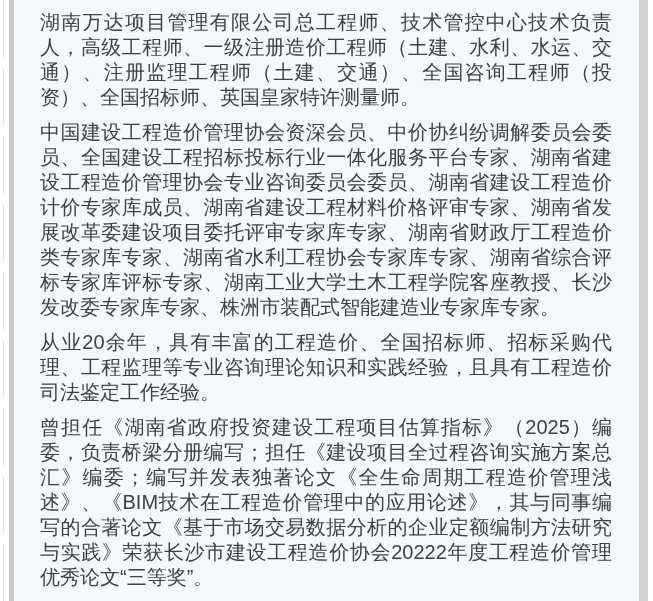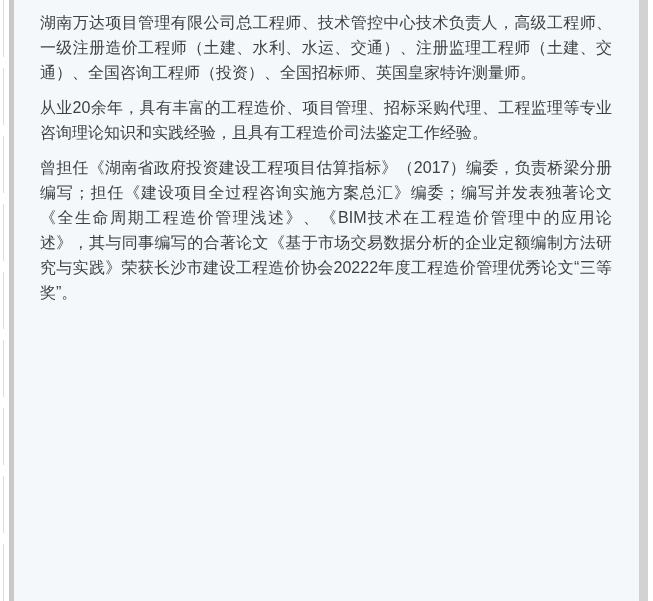--- a/index.html
+++ b/index.html
@@ -46,34 +46,35 @@
     position: absolute;
     left: 14px; top: 0;
     width: 625px; height: 100%;
     box-sizing: border-box;
     padding: 10px 27px 0 26px;
     background: var(--content_bg, #f5f8fa);
   }
 
   .para {
     margin: 0 0 10px 0;
-    font-size: 16px;
+    font-size: 20px;
     line-height: 25px;
     color: var(--text, #3f4045);
     text-align: justify;
     overflow-wrap: break-word;
   }
 </style>
 </head>
 <body>
 
 <div class="viewport">
   <div class="left-rule"></div>
   <div class="left-edge"></div>
 
   <div class="content">
     <p class="para">湖南万达项目管理有限公司总工程师、技术管控中心技术负责人，高级工程师、一级注册造价工程师（土建、水利、水运、交通）、注册监理工程师（土建、交通）、全国咨询工程师（投资）、全国招标师、英国皇家特许测量师。</p>
-    <p class="para">从业20余年，具有丰富的工程造价、项目管理、招标采购代理、工程监理等专业咨询理论知识和实践经验，且具有工程造价司法鉴定工作经验。</p>
-    <p class="para">曾担任《湖南省政府投资建设工程项目估算指标》（2017）编委，负责桥梁分册编写；担任《建设项目全过程咨询实施方案总汇》编委；编写并发表独著论文《全生命周期工程造价管理浅述》、《BIM技术在工程造价管理中的应用论述》，其与同事编写的合著论文《基于市场交易数据分析的企业定额编制方法研究与实践》荣获长沙市建设工程造价协会20222年度工程造价管理优秀论文“三等奖”。</p>
+    <p class="para">中国建设工程造价管理协会资深会员、中价协纠纷调解委员会委员、全国建设工程招标投标行业一体化服务平台专家、湖南省建设工程造价管理协会专业咨询委员会委员、湖南省建设工程造价计价专家库成员、湖南省建设工程材料价格评审专家、湖南省发展改革委建设项目委托评审专家库专家、湖南省财政厅工程造价类专家库专家、湖南省水利工程协会专家库专家、湖南省综合评标专家库评标专家、湖南工业大学土木工程学院客座教授、长沙发改委专家库专家、株洲市装配式智能建造业专家库专家。</p>
+    <p class="para">从业20余年，具有丰富的工程造价、全国招标师、招标采购代理、工程监理等专业咨询理论知识和实践经验，且具有工程造价司法鉴定工作经验。</p>
+    <p class="para">曾担任《湖南省政府投资建设工程项目估算指标》（2025）编委，负责桥梁分册编写；担任《建设项目全过程咨询实施方案总汇》编委；编写并发表独著论文《全生命周期工程造价管理浅述》、《BIM技术在工程造价管理中的应用论述》，其与同事编写的合著论文《基于市场交易数据分析的企业定额编制方法研究与实践》荣获长沙市建设工程造价协会20222年度工程造价管理优秀论文“三等奖”。</p>
   </div>
 
   <div class="right-edge"></div>
 </div>
 
 </body></html>

